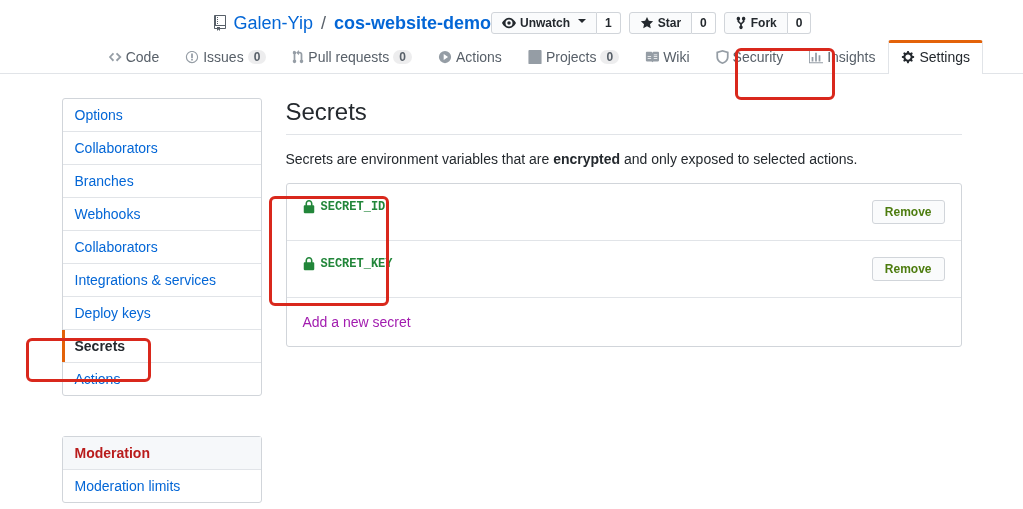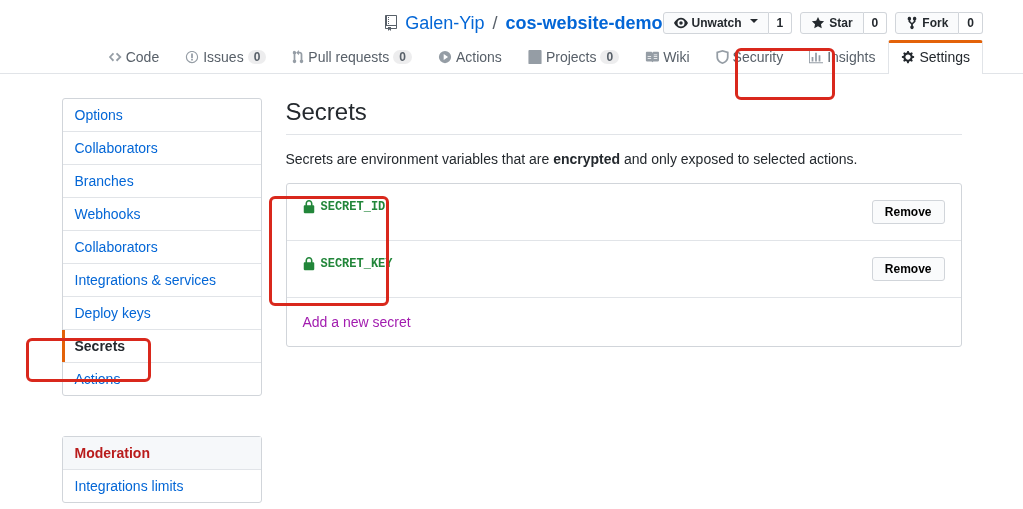--- a/index.html
+++ b/index.html
@@ -10,21 +10,21 @@
     color: #24292e;
     background: #fff;
   }
   .pagehead {
     padding: 12px 40px 0 40px;
     border-bottom: 1px solid #e1e4e8;
   }
   .repohead-row {
     display: flex;
     align-items: center;
-    justify-content: flex-end;
+    justify-content: center;
     margin-bottom: 6px;
   }
   .repo-title {
     font-size: 18px;
     font-weight: 400;
     display: flex;
     align-items: center;
     gap: 6px;
   }
   .repo-title a { color: #0366d6; text-decoration: none; }
@@ -169,21 +169,21 @@
     align-items: center;
     gap: 6px;
   }
   .btn-danger {
     font-size: 12px;
     font-weight: 600;
     padding: 4px 12px;
     background: #fafbfc;
     border: 1px solid #d1d5da;
     border-radius: 3px;
-    color: #000000;
+    color: #4d7c0f;
     cursor: pointer;
   }
   .add-link { color: #a21caf; cursor: pointer; }
 
   .annot {
     position: absolute;
     border: 3px solid #d9281c;
     border-radius: 6px;
     pointer-events: none;
   }
@@ -339,21 +339,21 @@
       <a class="menu-item">Branches</a>
       <a class="menu-item">Webhooks</a>
       <a class="menu-item">Collaborators</a>
       <a class="menu-item">Integrations &amp; services</a>
       <a class="menu-item">Deploy keys</a>
       <a class="menu-item selected">Secrets</a>
       <a class="menu-item">Actions</a>
     </nav>
     <nav class="menu">
       <div class="menu-heading">Moderation</div>
-      <a class="menu-item">Integrations limits</a>
+      <a class="menu-item">Moderation limits</a>
     </nav>
   </div>
 
   <div class="main">
     <h2 class="subhead">Secrets</h2>
     <p class="description">
       <span>Secrets are environment variables that are </span><strong>encrypted</strong><span> and only exposed to selected actions.</span>
     </p>
     <div class="Box">
       <div class="Box-row">

